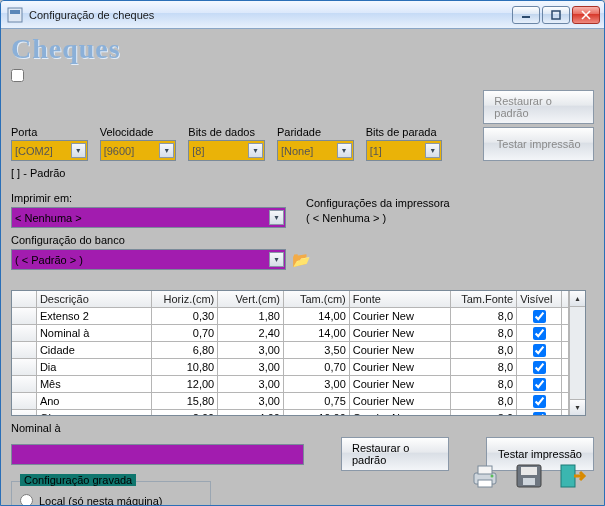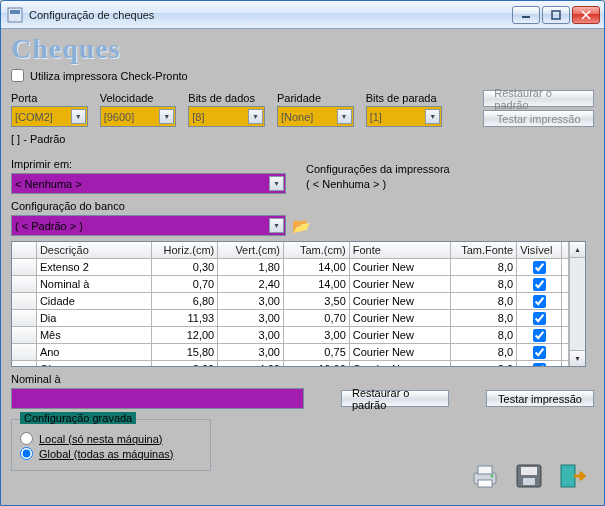--- a/index.html
+++ b/index.html
@@ -13,21 +13,21 @@
 .winbtn.close { background: linear-gradient(#f7b4ad,#e86a5e 45%,#d8392c 46%,#ef8a7f); color: #fff; border-color: #a93126; }
 .client { padding: 6px 10px 8px 10px; background: #bfbfbf; height: calc(100% - 28px); position: relative; }
 .logo { font-family: "Georgia", serif; font-size: 28px; color: #8bb0d8; font-weight: 600; letter-spacing: 1px; text-shadow: 1px 1px 0 #e2edf9; margin: -2px 0 6px 0; }
 .row { display: flex; align-items: center; gap: 6px; }
 .chk { display: flex; align-items: center; gap: 6px; margin-bottom: 8px; margin-top: -2px; }
 input[type=text], select, .combo { height: 21px; background: #a21caf; border: 1px solid #7a8a99; padding: 0 3px; }
 select:disabled, .combo.disabled { background: #eab308; color: #555; }
 .combo { display: flex; align-items: center; justify-content: space-between; }
 .combo .arrow { width: 15px; height: 15px; border: 1px solid #8a98a8; background: linear-gradient(#f5f7fa,#d6dee8); display: flex; align-items: center; justify-content: center; font-size: 8px; color: #3a4a5a; margin-right: -2px; }
 .label { margin-bottom: 2px; display: block; }
-.btn { height: 17px; border: 1px solid #8a98a8; background: linear-gradient(#fefefe,#e6e9ed 45%,#d9dee5 46%,#f3f5f8); padding: 0 10px; display: inline-flex; align-items: center; justify-content: center; min-width: 108px; margin-left: 29px; }
+.btn { height: 34px; border: 1px solid #8a98a8; background: linear-gradient(#fefefe,#e6e9ed 45%,#d9dee5 46%,#f3f5f8); padding: 0 10px; display: inline-flex; align-items: center; justify-content: center; min-width: 108px; margin-left: 29px; }
 .btn.disabled { color: #8a8a8a; }
 .portgrid { display: flex; gap: 12px; align-items: flex-end; }
 .portcol { display: flex; flex-direction: column; }
 .rightbtns { display: flex; flex-direction: column; gap: 3px; margin-left: auto; }
 .section-head { margin-top: 5px; margin-bottom: 3px; }
 .table { border: 1px solid #7a8a99; background: #fff; width: 575px; height: 126px; display: flex; }
 .table-body { overflow: hidden; flex: 1; }
 .theadrow, .trow { display: flex; height: 17px; }
 .th, .td { border-right: 1px solid #b5b5b5; border-bottom: 1px solid #b5b5b5; padding: 0 3px; display: flex; align-items: center; overflow: hidden; white-space: nowrap; }
 .th { background: linear-gradient(#fcfcfd,#e9ecef); color: #222; }
@@ -85,21 +85,20 @@
           </svg>
         </div>
     </div>
   </div>
 
   <div class="client">
     <div class="logo">Cheques</div>
 
     <div class="chk">
       <input type="checkbox" style="">
-      <span>Utiliza impressora Check-Pronto</span>
     </div>
 
     <div class="portgrid">
       <div class="portcol" style="width:80px;">
         <span class="label">Porta</span>
         <div class="combo disabled">
             <span>[COM2]</span>
             <span class="arrow">▾</span>
           </div>
       </div>
@@ -155,21 +154,21 @@
 
     <div class="section-head" style="margin-top:6px;">Configuração do banco</div>
     <div class="row">
       <div class="combo" style="width:275px;">
           <span>( &lt; Padrão &gt; )</span>
           <span class="arrow">▾</span>
         </div>
       <span class="folder-icon">📂</span>
     </div>
 
-    <div class="table" style="margin-top:5px;">
+    <div class="table" style="margin-top:20px;">
       <div class="table-body" id="tbody">
           <div class="theadrow">
             <div class="rowhdr"></div>
             <div class="th c-desc">Descrição</div>
             <div class="th c-h" style="justify-content: flex-end;">Horiz.(cm)</div>
             <div class="th c-v" style="justify-content: flex-end;">Vert.(cm)</div>
             <div class="th c-t" style="justify-content: flex-end;">Tam.(cm)</div>
             <div class="th c-f">Fonte</div>
             <div class="th c-tf" style="justify-content: flex-end;">Tam.Fonte</div>
             <div class="th c-vis">Visível</div>
@@ -210,21 +209,21 @@
             <div class="td c-f">Courier New</div>
             <div class="td c-tf num">8,0</div>
             <div class="td c-vis chkcell">
               <input type="checkbox" checked="" style="">
             </div>
             <div class="td c-last"></div>
           </div>
           <div class="trow">
             <div class="rowhdr"></div>
             <div class="td c-desc">Dia</div>
-            <div class="td c-h num">11,93</div>
+            <div class="td c-h num">10,80</div>
             <div class="td c-v num">3,00</div>
             <div class="td c-t num">0,70</div>
             <div class="td c-f">Courier New</div>
             <div class="td c-tf num">8,0</div>
             <div class="td c-vis chkcell">
               <input type="checkbox" checked="" style="">
             </div>
             <div class="td c-last"></div>
           </div>
           <div class="trow">

